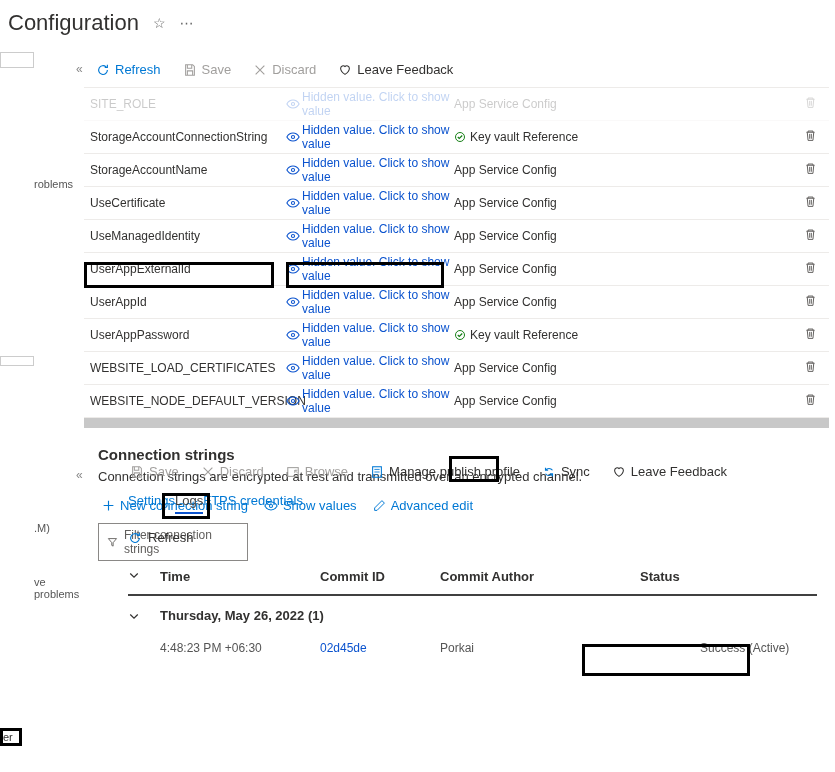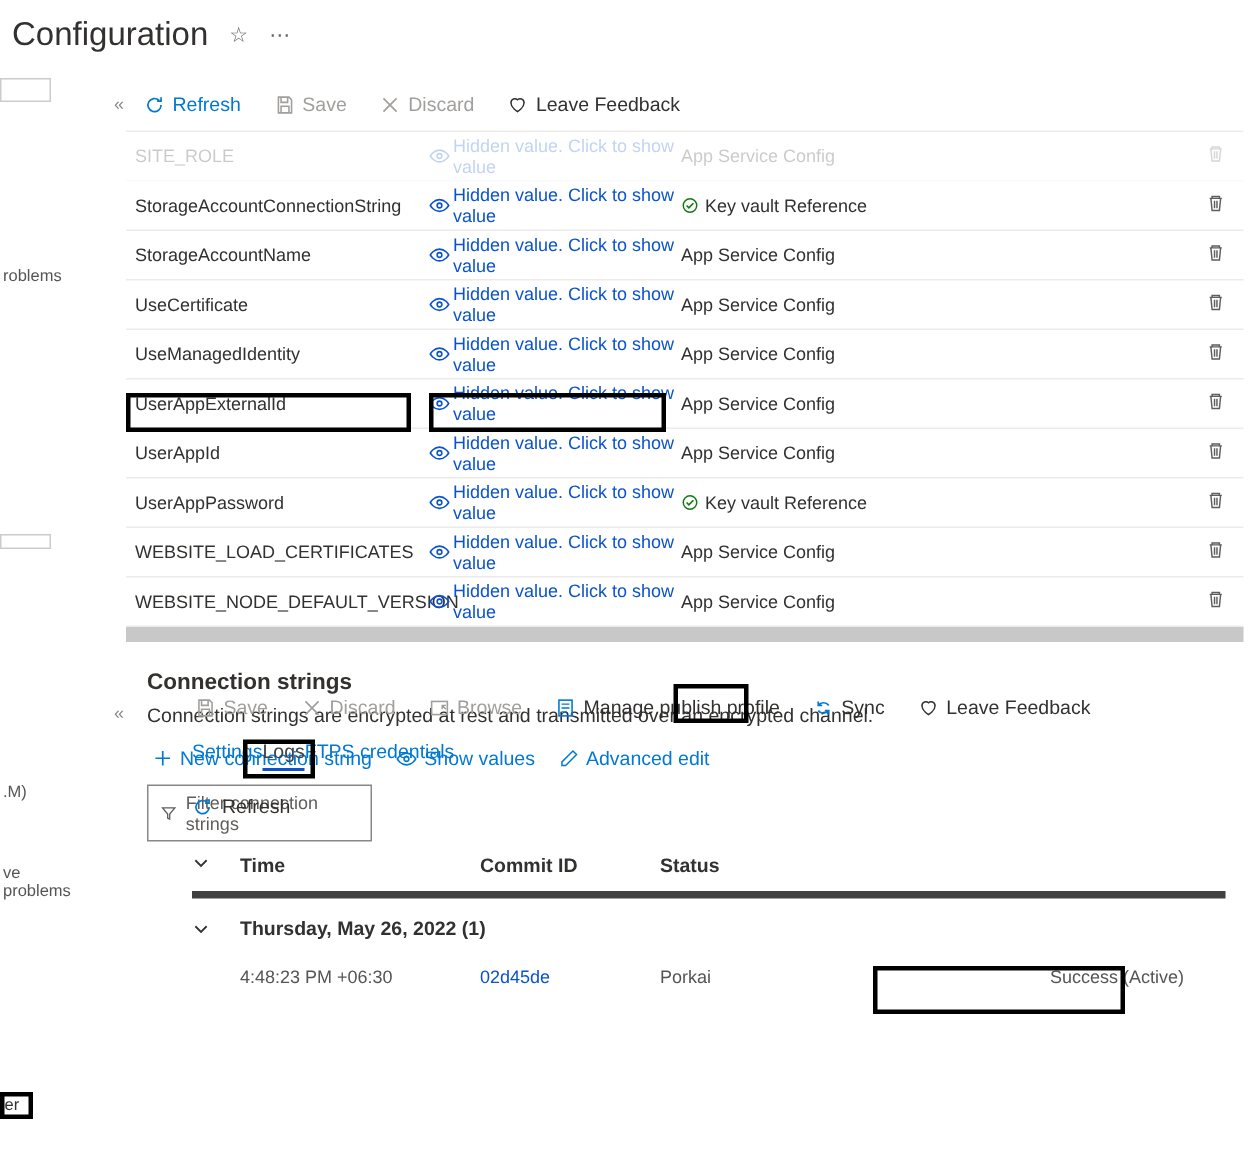--- a/index.html
+++ b/index.html
@@ -1,21 +1,21 @@
 <!DOCTYPE html>
 <html><head>
 <meta charset="utf-8">
 <style>
 * { box-sizing: border-box; margin: 0; padding: 0; }
 body { font-family: "Segoe UI", Arial, sans-serif; font-size: 13px; color: #323130; width: 835px; height: 772px; position: relative; background: #fff; overflow: hidden; }
 .page-title { font-size: 22px; font-weight: 400; padding: 10px 0 8px 8px; display: flex; align-items: center; gap: 14px; }
 .page-title .icon-btn { color: #666; font-size: 14px; }
 .left-stub { position: absolute; left: 0; top: 52px; width: 38px; bottom: 0; }
 .left-stub .stub-box { border: 1px solid #ccc; height: 16px; margin: 0 4px 6px 0; background: #fff; }
-.left-stub .stub-text { font-size: 11px; color: #555; padding-left: 2px; }
+.left-stub .stub-text { font-size: 11px; color: #555; padding-left: 2px; margin-left: 32px; }
 .main { position: absolute; left: 84px; top: 52px; right: 6px; }
 .toolbar { display: flex; align-items: center; gap: 6px; padding: 6px 4px; font-size: 13px; }
 .tool-btn { display: inline-flex; align-items: center; gap: 5px; padding: 4px 8px; color: #323130; cursor: pointer; border-radius: 2px; }
 .tool-btn.disabled { color: #a19f9d; cursor: default; }
 .tool-btn.active { color: #0078d4; }
 .collapse-btn { font-size: 12px; color: #888; padding: 4px 6px; cursor: pointer; margin-right: 6px; }
 .grid { margin-top: 0; border-top: 1px solid #edebe9; }
 .row { display: flex; align-items: center; border-bottom: 1px solid #edebe9; padding: 2px 0 2px 2px; min-height: 23px; font-size: 12px; }
 .cell-name { width: 200px; padding-left: 4px; }
 .cell-value { width: 168px; display: flex; align-items: center; }
@@ -29,21 +29,21 @@
 .actions-row { display: flex; align-items: center; gap: 16px; margin: 0 0 10px 18px; font-size: 13px; }
 .action-link { display: inline-flex; align-items: center; gap: 5px; color: #0078d4; cursor: pointer; }
 .filter-box { display: flex; align-items: center; gap: 6px; border: 1px solid #8a8886; padding: 4px 8px; width: 150px; margin-left: 14px; font-size: 12px; color: #605e5c; }
 .second-block { position: absolute; left: 84px; top: 454px; right: 6px; }
 .tabs { display: flex; padding: 4px 0 8px 44px; font-size: 13px; }
 .tab { cursor: pointer; padding-bottom: 4px; }
 .tab.selected { color: #404040; border-bottom: 2px solid #0b53ce; font-weight: 400; }
 .tab.unselected { color: #0078d4; }
 .refresh-row { display: flex; align-items: center; gap: 6px; padding: 8px 0 14px 44px; color: #323130; }
 .log-table { margin-left: 44px; margin-right: 12px; }
-.log-head { display: flex; align-items: flex-start; font-weight: 600; font-size: 13px; padding: 10px 0; border-bottom: 5px solid #404040; }
+.log-head { display: flex; align-items: flex-start; font-weight: 600; font-size: 13px; padding: 10px 0; border-bottom: 2px solid #404040; }
 .lh-expand { width: 32px; }
 .lh-time { width: 160px; }
 .lh-commit { width: 120px; }
 .lh-author { width: 200px; }
 .lh-status { flex: 1; }
 .log-group { display: flex; align-items: center; padding: 12px 0 10px 0; font-weight: 600; font-size: 13px; }
 .log-row { display: flex; align-items: center; padding: 8px 0; font-size: 12px; color: #555; }
 .hl { position: absolute; border: 3px solid #000; pointer-events: none; }
 svg { display: block; }
 .scroll-shadow { background-color:#c8c8c8; height:10px; }
@@ -406,20 +406,21 @@
 
   <div class="log-table">
     <div class="log-head">
       <span class="lh-expand">
         <svg width="12" height="12" viewBox="0 0 16 16">
             <path fill="none" stroke="#323130" stroke-width="1.6" d="M3 6l5 5 5-5"></path>
           </svg>
       </span>
       <span class="lh-time">Time</span>
       <span class="lh-commit">Commit ID</span>
+      <span class="lh-author">Commit Author</span>
       <span class="lh-status">Status</span>
     </div>
     <div class="log-group">
       <span class="lh-expand">
         <svg width="12" height="12" viewBox="0 0 16 16">
             <path fill="none" stroke="#323130" stroke-width="1.6" d="M3 6l5 5 5-5"></path>
           </svg>
       </span>
       <span>Thursday, May 26, 2022 (1)</span>
     </div>

